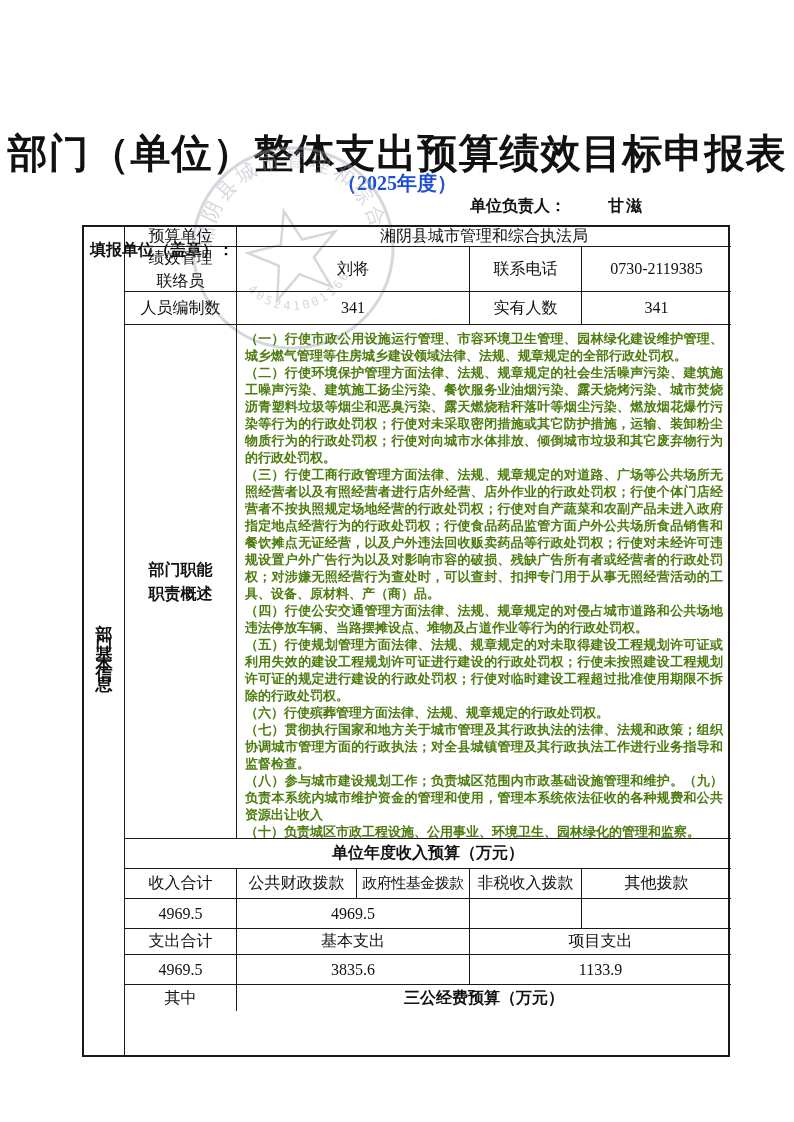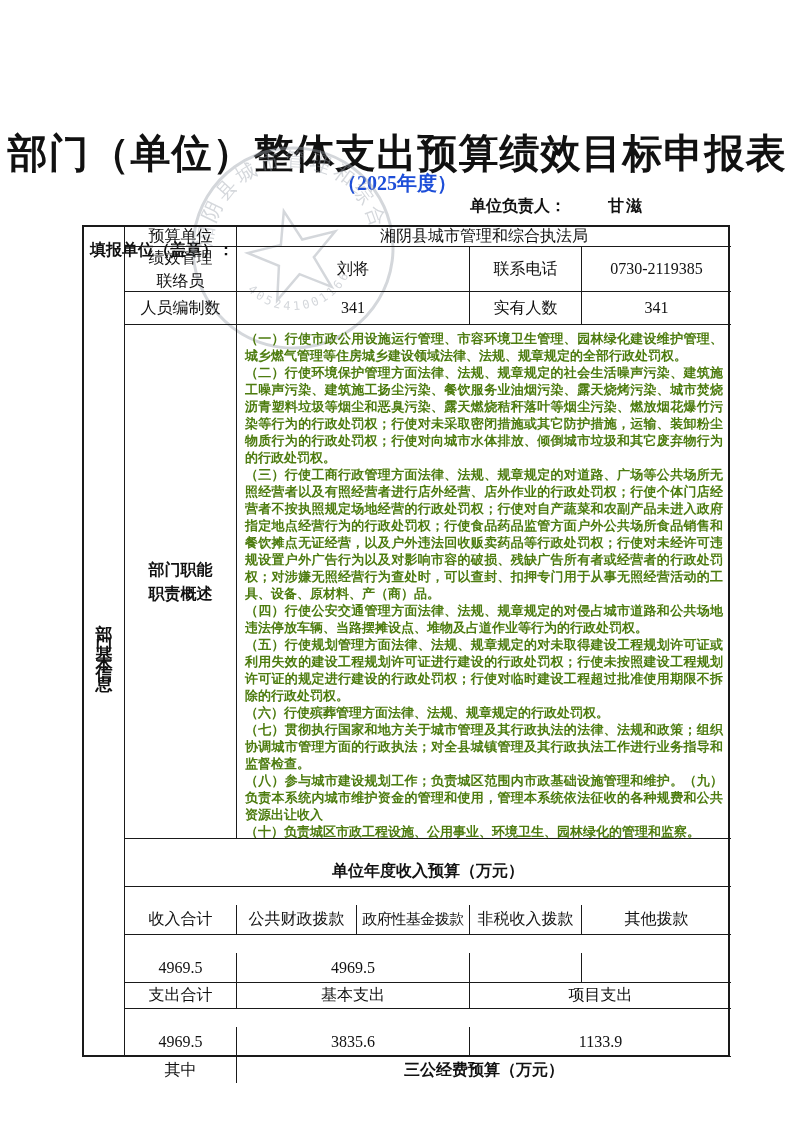--- a/index.html
+++ b/index.html
@@ -51,21 +51,21 @@
   .cell:last-child { border-right:none; }
   .wrap4 { width:4.3em; line-height:1.45; }
   .num { font-size:16px; }
   .tight { font-size:15px; letter-spacing:-0.5px; }
   
   .w112{width:112px;flex:none;} .w120{width:120px;flex:none;} .w113{width:113px;flex:none;}
   .w149{width:149px;flex:none;} .w233{width:233px;flex:none;} .w261{width:261px;flex:none;}
   .grow{flex:1;}
   
   .h28{height:20px;} .h45{height:45px;} .h33{height:33px;} .h514{height:514px;}
-  .h30{height:30px;margin-top:18px;} .h40{height:40px;} .h26{height:26px;}
+  .h30{height:30px;} .h40{height:40px;} .h26{height:26px;}
   .titlerow { font-weight:bold; font-size:17px; }
   .h40 .cell { align-items:flex-end; padding-bottom:6px; }
 
   .duties-cell {
     flex:1; border-right:none; padding:5px 8px 4px 8px; display:block;
     text-align:justify; overflow:hidden;
   }
   .duties-cell p {
     font-size:13px; line-height:17px; font-weight:bold; color:#4d7c0f;
     text-align:justify; word-break:break-all;

